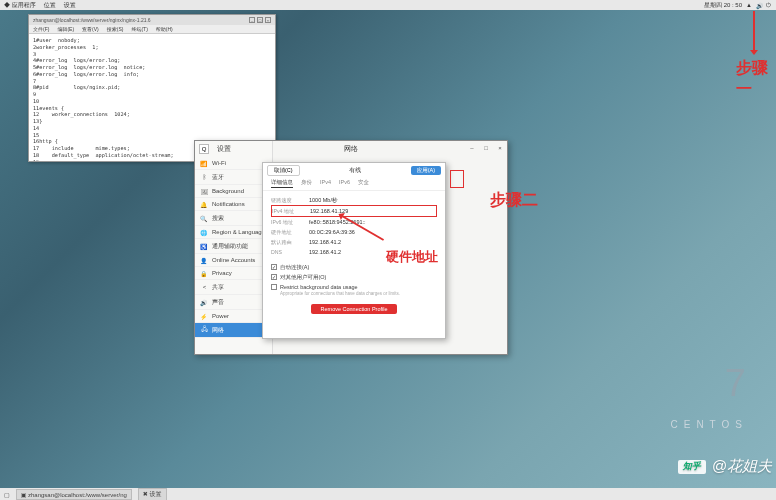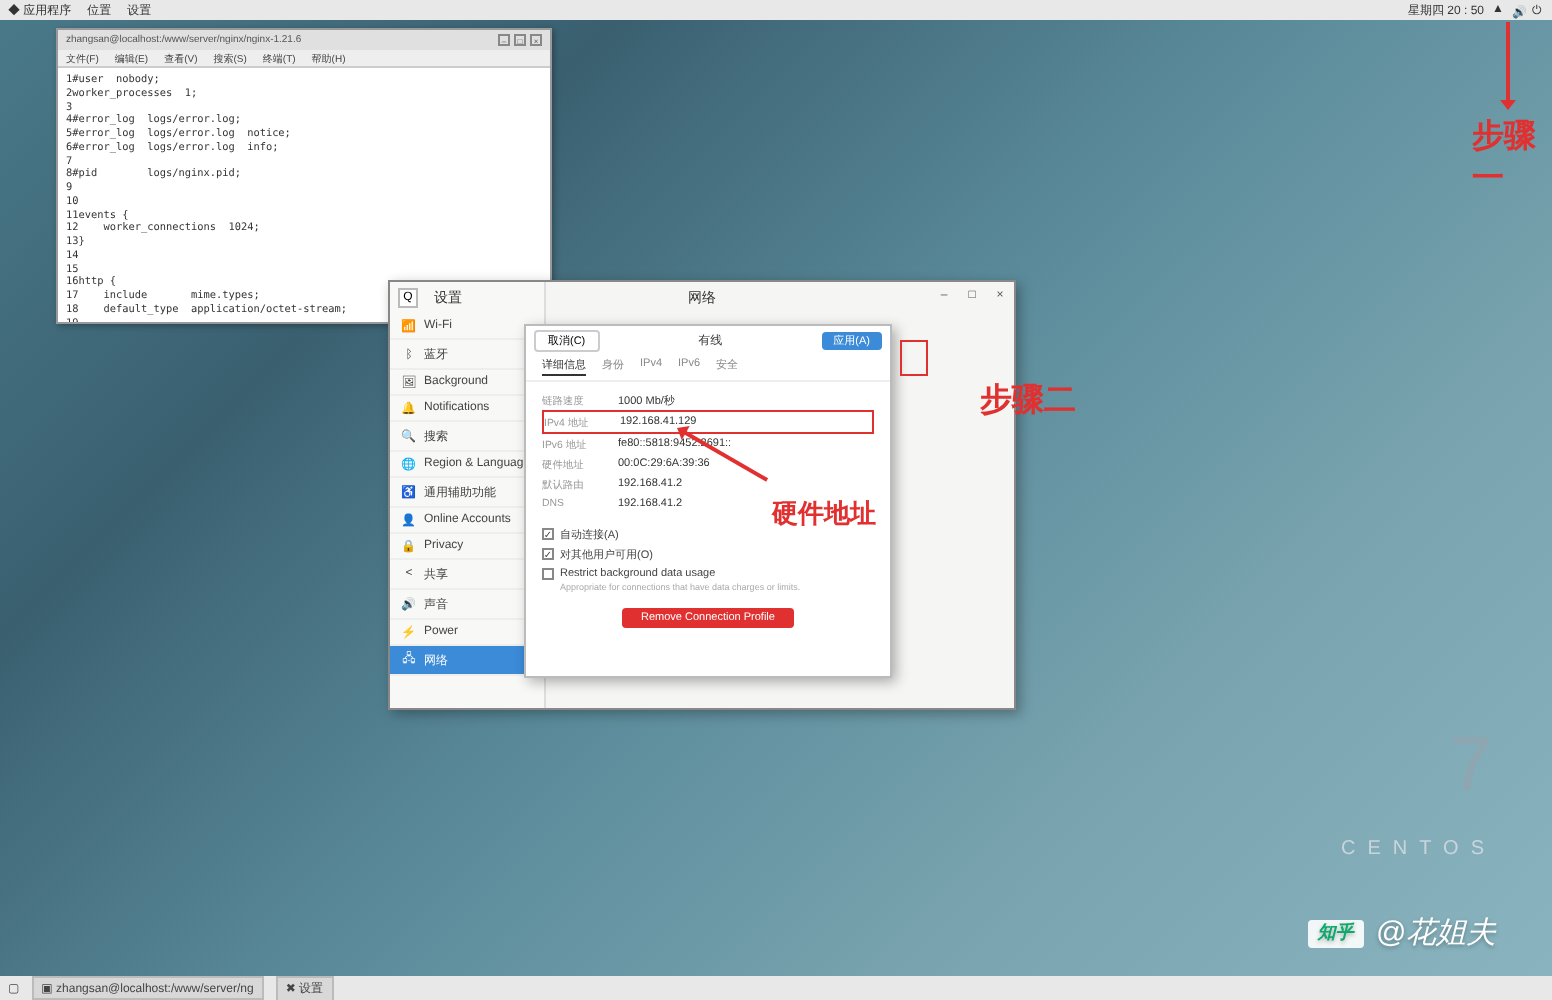--- a/index.html
+++ b/index.html
@@ -53,21 +53,21 @@
 
 .anno-red { position: absolute; color: #e03030; font-size: 16px; font-weight: bold; }
 .arrow-down { position: absolute; width: 2px; background: #e03030; }
 .arrow-down::after { content: ''; position: absolute; bottom: -4px; left: -3px; border-left: 4px solid transparent; border-right: 4px solid transparent; border-top: 5px solid #e03030; }
 .arrow-left { position: absolute; height: 2px; background: #e03030; transform-origin: left center; }
 .arrow-left::before { content: ''; position: absolute; left: -4px; top: -3px; border-top: 4px solid transparent; border-bottom: 4px solid transparent; border-right: 5px solid #e03030; }
 .small-sq { position: absolute; border: 1.5px solid #e03030; }
 
 .centos-logo { position: absolute; right: 28px; bottom: 70px; color: #c9d5dc; font-size: 10px; letter-spacing: 6px; }
 .centos-7 { position: absolute; right: 30px; bottom: 95px; color: #8fa5b0; font-size: 38px; font-weight: 200; }
-.watermark { position: absolute; right: 28px; bottom: 24px; color: #fff; font-size: 15px; font-style: italic; display: flex; align-items: center; gap: 6px; text-shadow: 0 1px 2px rgba(0,0,0,0.3); }
+.watermark { position: absolute; right: 4px; bottom: 24px; color: #fff; font-size: 15px; font-style: italic; display: flex; align-items: center; gap: 6px; text-shadow: 0 1px 2px rgba(0,0,0,0.3); }
 .watermark .zhihu-icon { width: 28px; height: 14px; background: #fff; opacity: 0.9; border-radius: 2px; color: #0a6; font-size: 9px; display: flex; align-items: center; justify-content: center; font-weight: bold; }
 
 .taskbar { position: absolute; left: 0; bottom: 0; right: 0; height: 12px; background: #e8e8e8; display: flex; align-items: center; font-size: 6px; color: #444; padding: 0 4px; gap: 6px; }
 .taskbar .tb-item { background: #d8d8d8; padding: 1px 4px; border: 1px solid #bbb; }
 </style>
 </head>
 <body>
 
 <div class="topbar">
   <div class="left">

